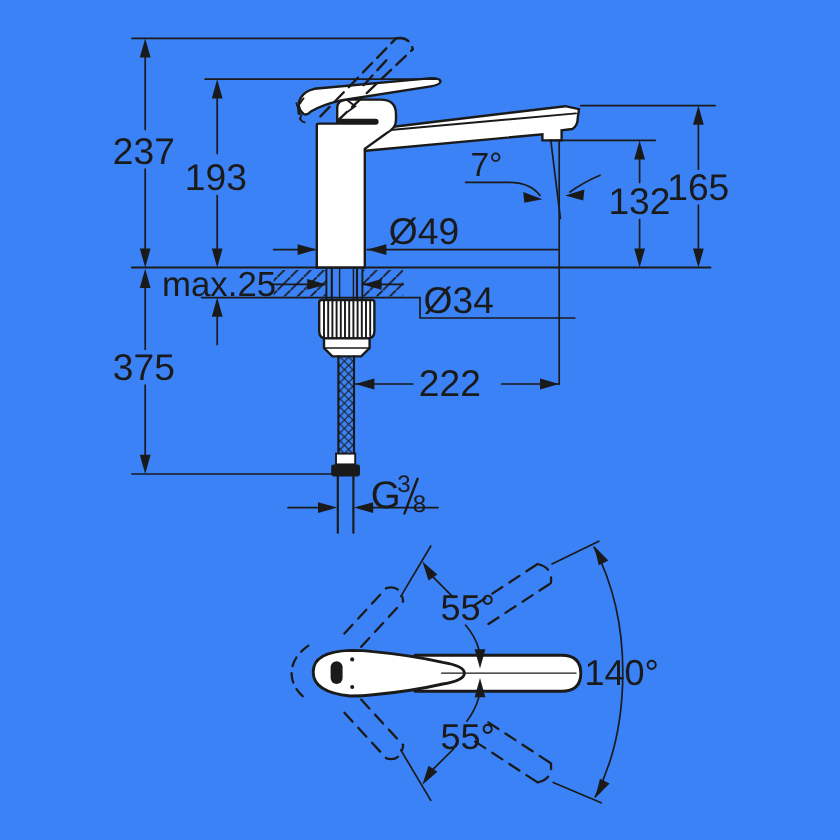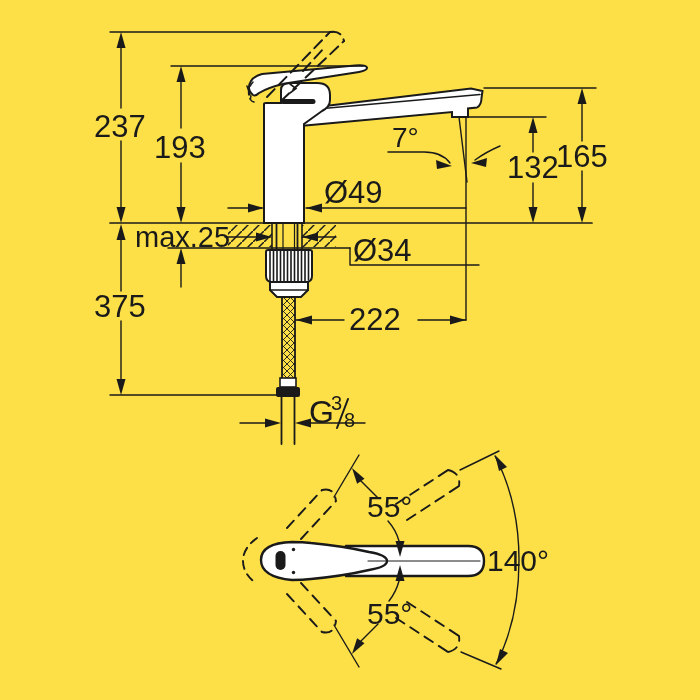--- a/index.html
+++ b/index.html
@@ -1,16 +1,16 @@
 <!DOCTYPE html>
 <html><head>
 <meta charset="utf-8">
 <style>
   html,body{margin:0;padding:0;background:#ffffff;}
-  #stage{width:700px;height:700px;background:#fde047;position:relative;overflow:hidden;}
+  #stage{width:700px;height:700px;background:#3b82f6;position:relative;overflow:hidden;}
   svg{display:block;}
   .dim-text{font-family:"Liberation Sans","DejaVu Sans",sans-serif;fill:#1a1a1a;}
   .t31{font-size:31px;}
   .t29{font-size:29px;}
   .t28{font-size:28px;}
   .t30{font-size:30px;}
   .t32{font-size:32px;}
   .t20{font-size:20px;}
 </style>
 </head>

